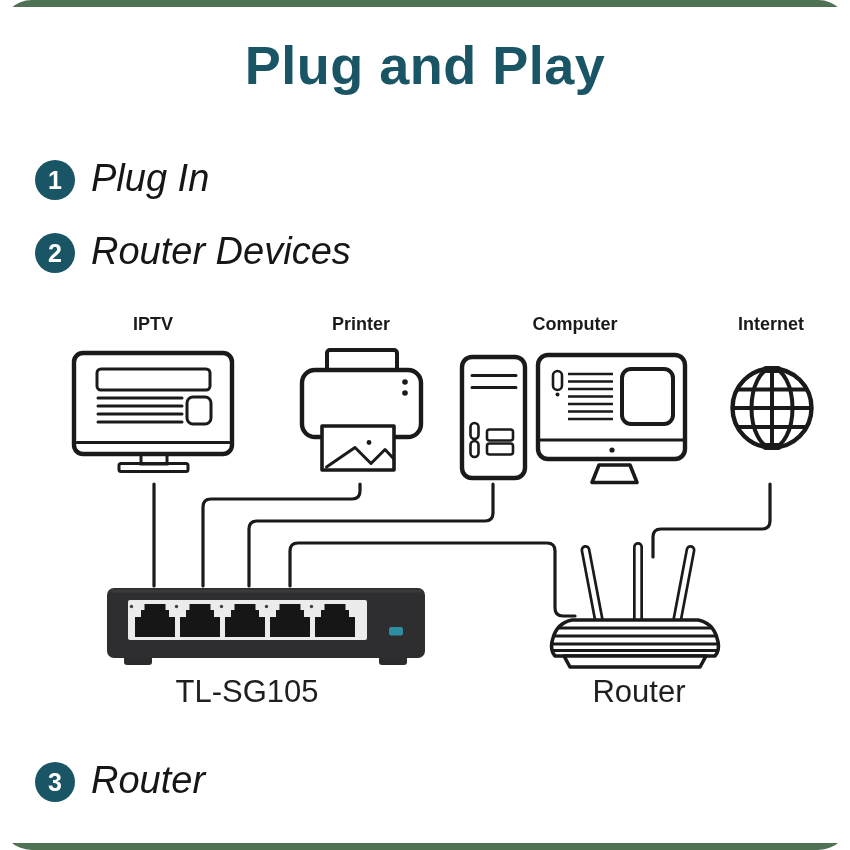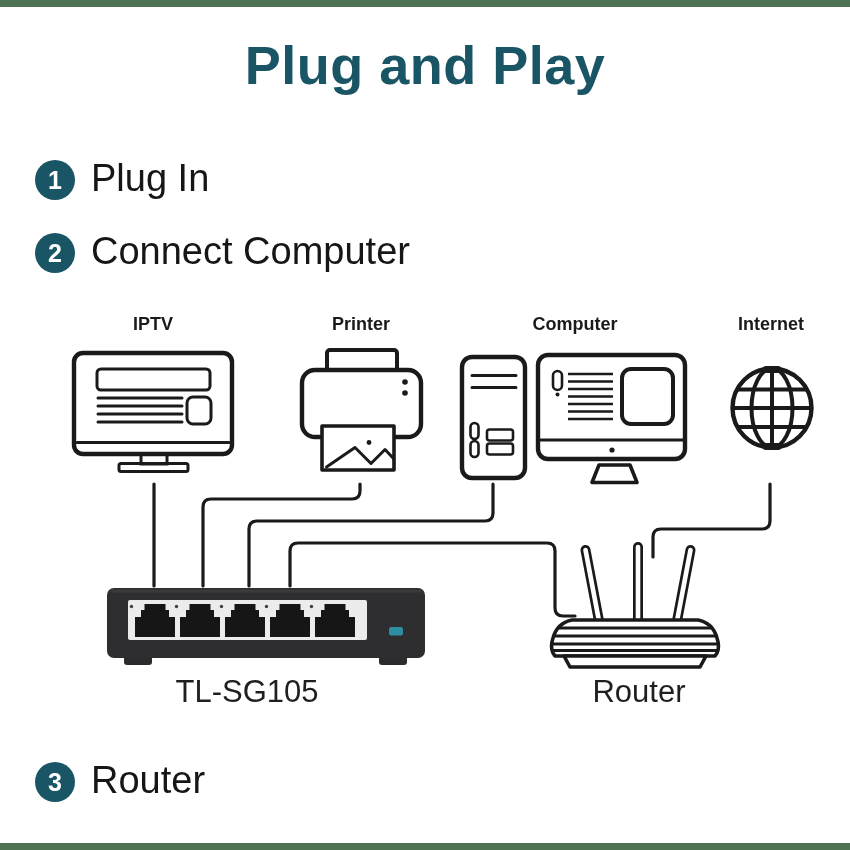--- a/index.html
+++ b/index.html
@@ -1,18 +1,18 @@
 <!DOCTYPE html>
 <html><head>
 <meta charset="utf-8">
 <style>
   html,body { margin:0; padding:0; background:#ffffff; }
   .page {
     position:relative; width:850px; height:850px; overflow:hidden;
-    background:#ffffff; font-family:"Liberation Sans", sans-serif;
+    background:#ffffff; font-family:"Liberation Sans", sans-serif;border-radius:32px;
   }
   .edge-bar { position:absolute; left:0; width:850px; height:7px; background:#4e7253; }
   .edge-bar.top { top:0; }
   .edge-bar.bottom { bottom:0; }
 
   .title {
     position:absolute; top:34px; left:0; width:850px;
     text-align:center; font-size:54px; font-weight:600;
     color:#1a5565; letter-spacing:0.5px;
   }
@@ -20,21 +20,21 @@
   .step { position:absolute; left:35px; height:40px; display:flex; align-items:center; gap:16px; }
   .step.s1 { top:160px; }
   .step.s2 { top:233px; }
   .step.s3 { top:762px; }
   .badge {
     width:40px; height:40px; border-radius:50%; background:#1a5565;
     color:#ffffff; font-size:25px; font-weight:700;
     display:flex; align-items:center; justify-content:center;
     box-sizing:border-box; flex:0 0 auto;
   }
-  .step-label { font-size:38px; color:#161616; line-height:1; padding-bottom:4px; }
+  .step-label { font-size:38px; color:#161616; line-height:1; padding-bottom:4px;font-style:italic; }
 
   svg.diagram { position:absolute; left:0; top:0; }
 
   .o44  { fill:#ffffff; stroke:#1a1a1a; stroke-width:4.4; }
   .o40  { fill:#ffffff; stroke:#1a1a1a; stroke-width:4; }
   .o36  { fill:#ffffff; stroke:#1a1a1a; stroke-width:3.6; stroke-linejoin:round; }
   .i40  { fill:none; stroke:#1a1a1a; stroke-width:4; }
   .i30  { fill:none; stroke:#1a1a1a; stroke-width:3; stroke-linecap:round; }
   .i26  { fill:none; stroke:#1a1a1a; stroke-width:2.6; }
   .cable{ fill:none; stroke:#1a1a1a; stroke-width:3.2; stroke-linecap:round; }
@@ -54,21 +54,21 @@
   <div class="edge-bar bottom"></div>
 
   <div class="title">Plug and Play</div>
 
   <div class="step s1">
     <div class="badge">1</div>
     <div class="step-label">Plug In</div>
   </div>
   <div class="step s2">
     <div class="badge">2</div>
-    <div class="step-label">Connect Computer</div>
+    <div class="step-label">Router Devices</div>
   </div>
   <div class="step s3">
     <div class="badge">3</div>
     <div class="step-label">Router</div>
   </div>
 
   <svg class="diagram" width="850" height="850" viewBox="0 0 850 850">
 
     <g>
       <path class="cable" d="M154,484 L154,586"></path>

